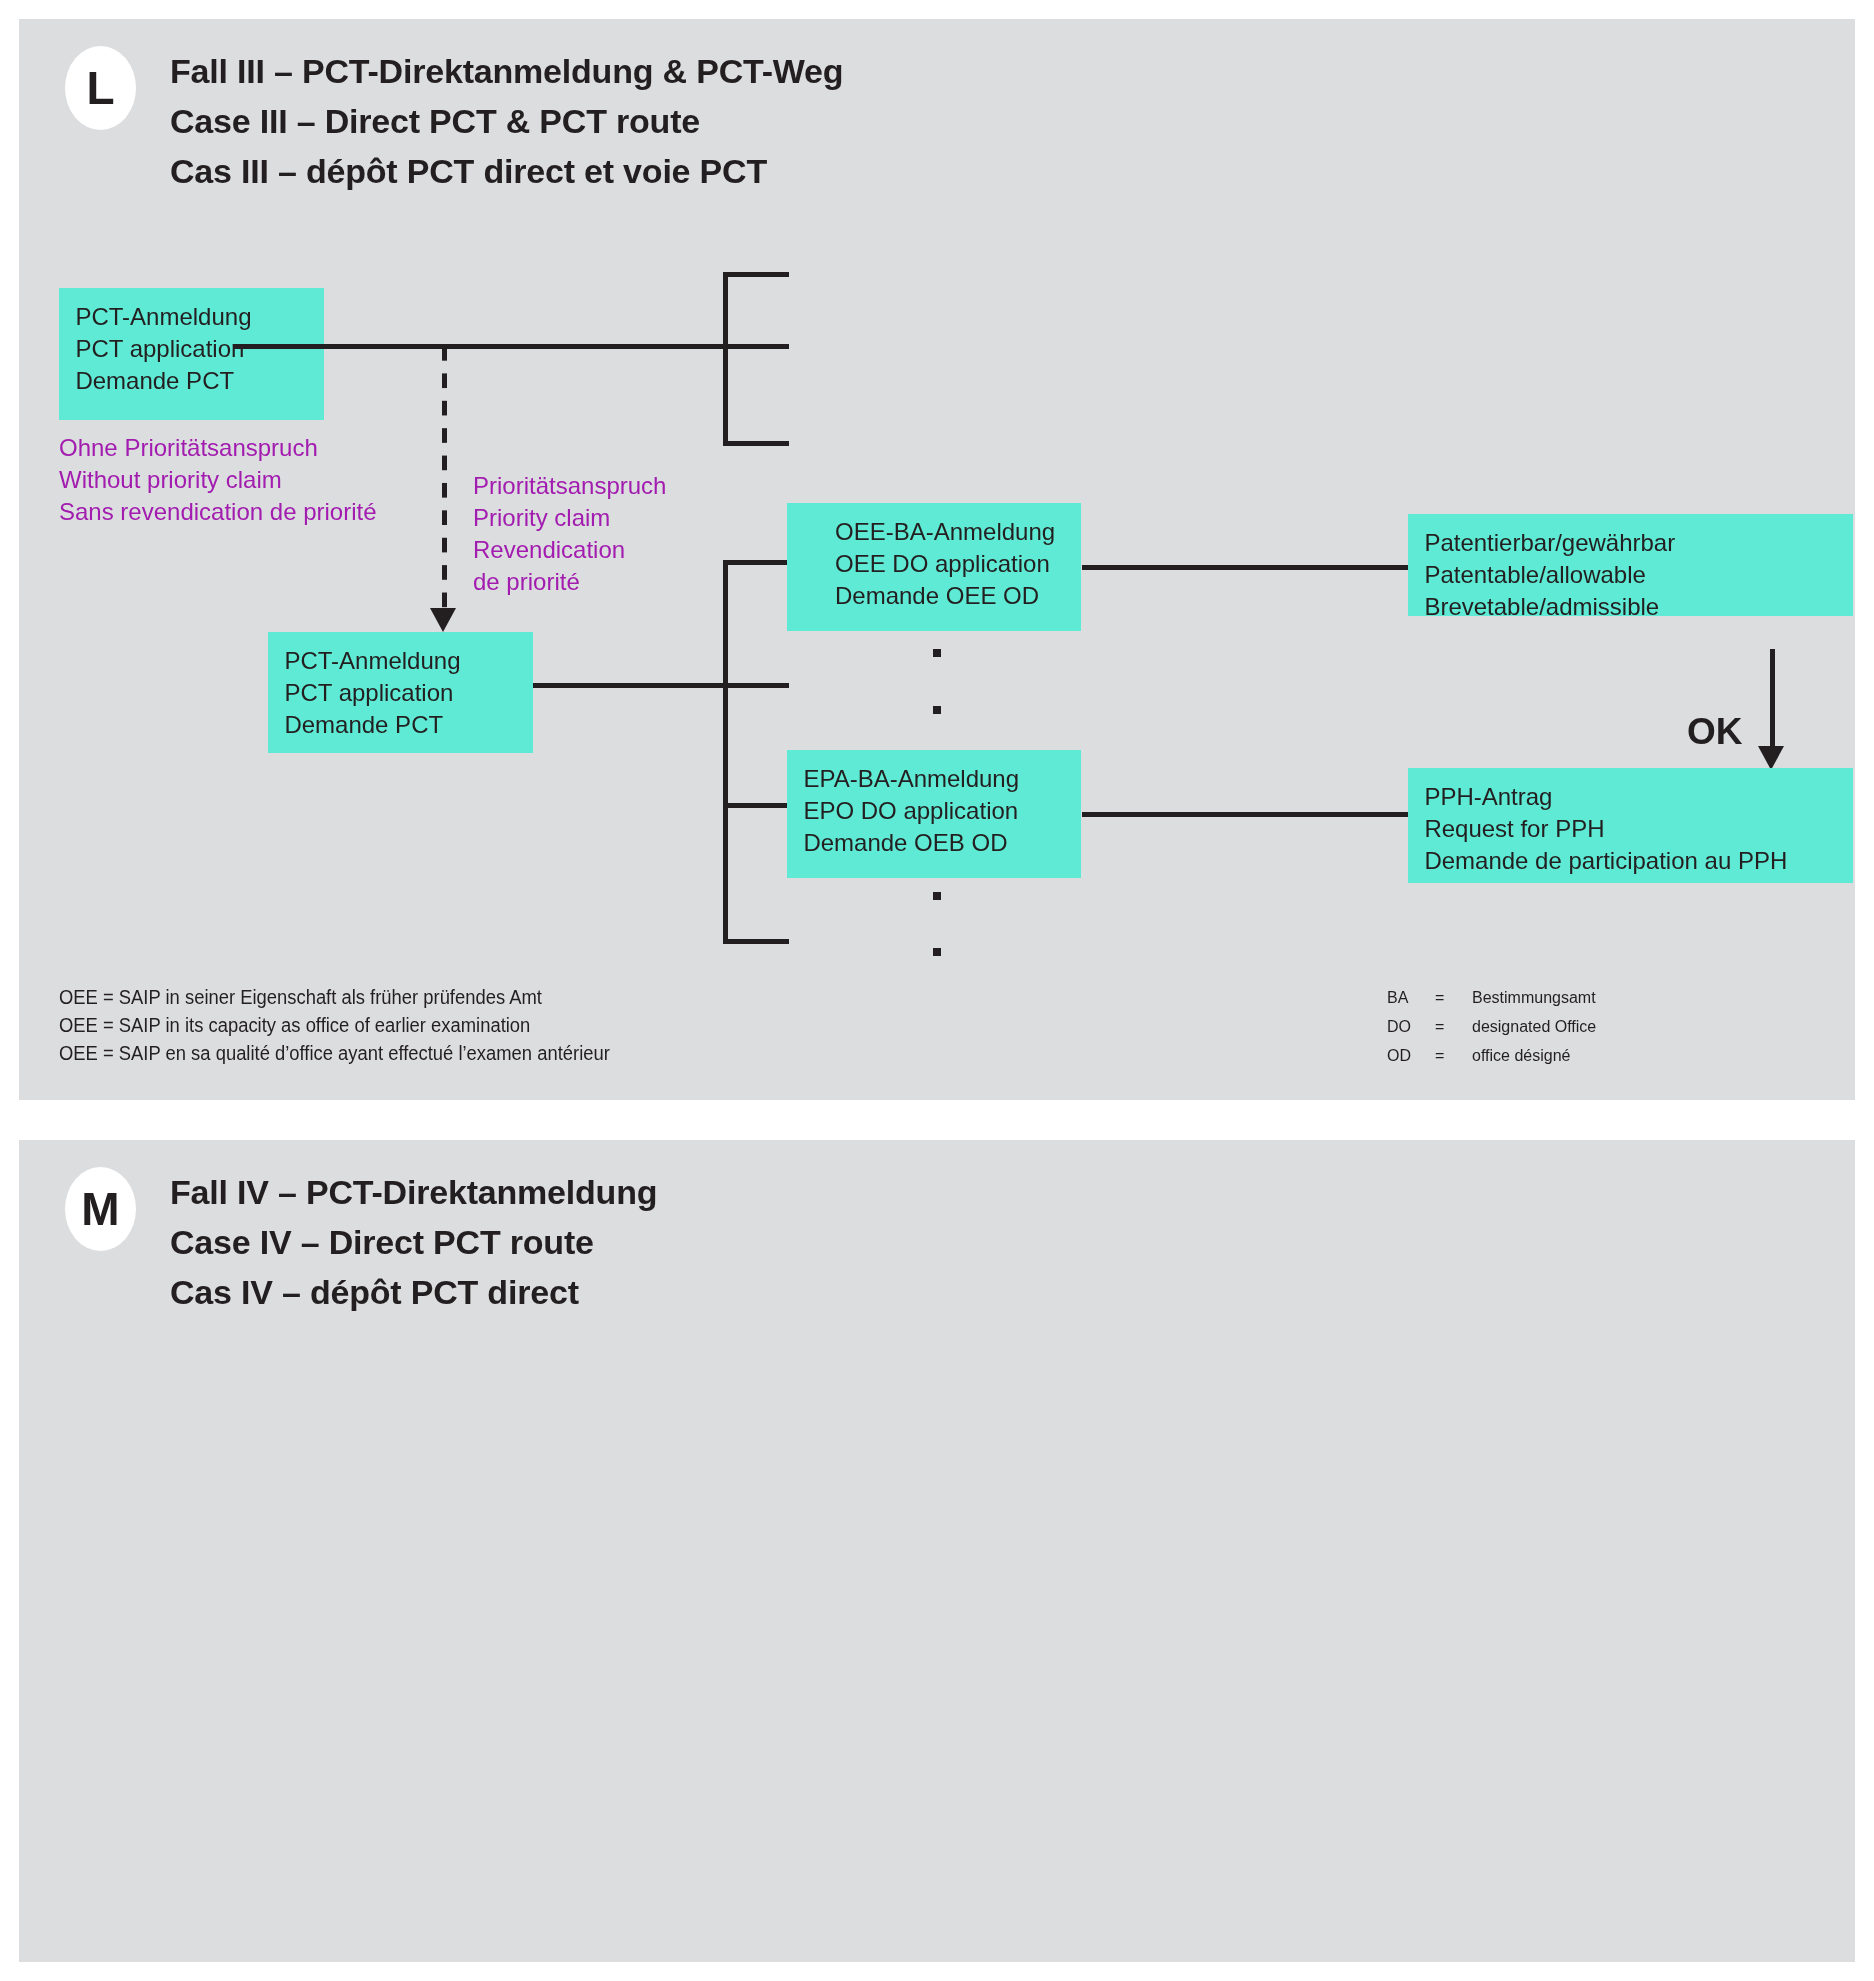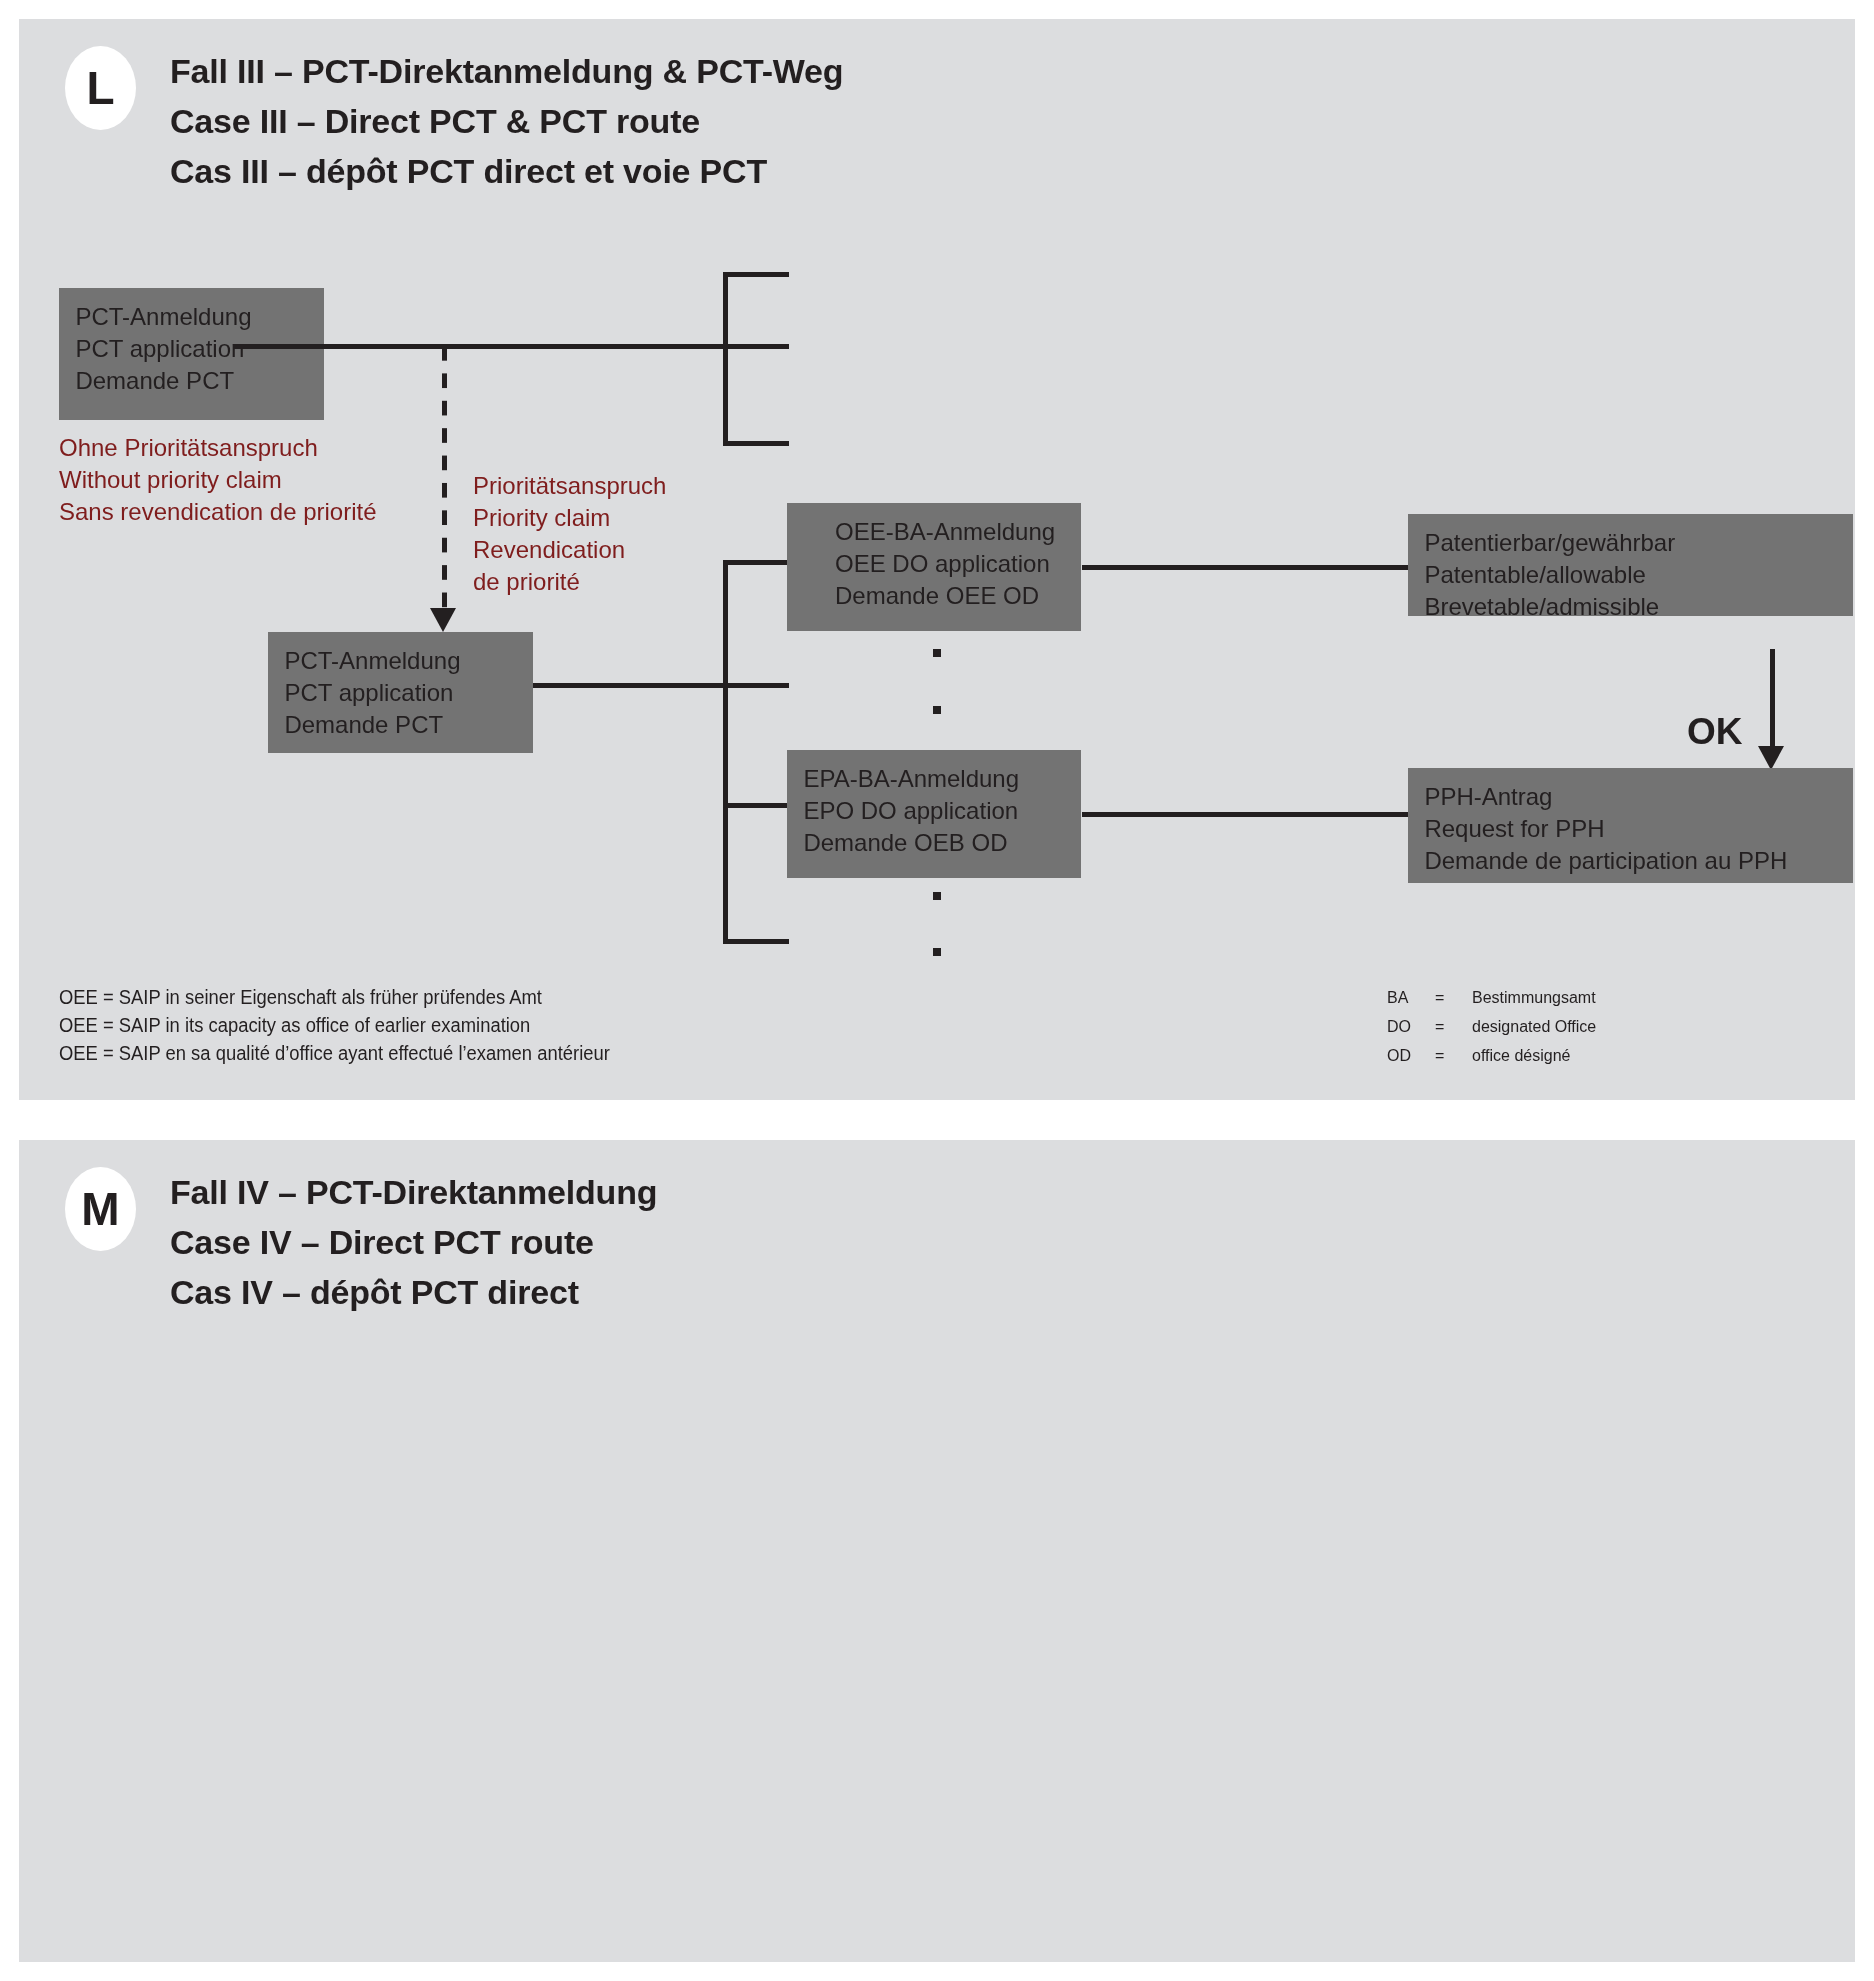--- a/index.html
+++ b/index.html
@@ -11,26 +11,26 @@
   #panel-M{left:19px;top:1140px;width:1836px;height:822px;}
 
   .badge{position:absolute;width:71px;height:84px;border-radius:50%;
          background:#ffffff;color:#231f20;
          font-weight:bold;font-size:46px;
          display:flex;align-items:center;justify-content:center;}
   .title-block{position:absolute;color:#231f20;font-weight:bold;
                font-size:34px;line-height:50px;letter-spacing:-0.2px;}
   .title-block div{white-space:nowrap;}
 
-  .node{position:absolute;background:#737373;box-sizing:border-box;
+  .node{position:absolute;background:#5eead4;box-sizing:border-box;
         padding:12.8px 16.4px 0 16.4px;color:#231f20;
         font-size:24px;line-height:32px;}
   .node div{white-space:nowrap;}
 
-  .cap{position:absolute;color:#7f1d1d;font-size:24px;line-height:32px;}
+  .cap{position:absolute;color:#a21caf;font-size:24px;line-height:32px;}
   .cap div{white-space:nowrap;}
 
   .line-h{position:absolute;background:#231f20;height:4.6px;}
   .line-v{position:absolute;background:#231f20;width:4.6px;}
 
   .dashed-v{position:absolute;width:4.6px;
      background-image:linear-gradient(#231f20 55%, rgba(0,0,0,0) 0%);
      background-size:4.6px 27.4px;background-repeat:repeat-y;}
   .arrow-down{position:absolute;width:0;height:0;
      border-left:13.7px solid transparent;border-right:13.7px solid transparent;

